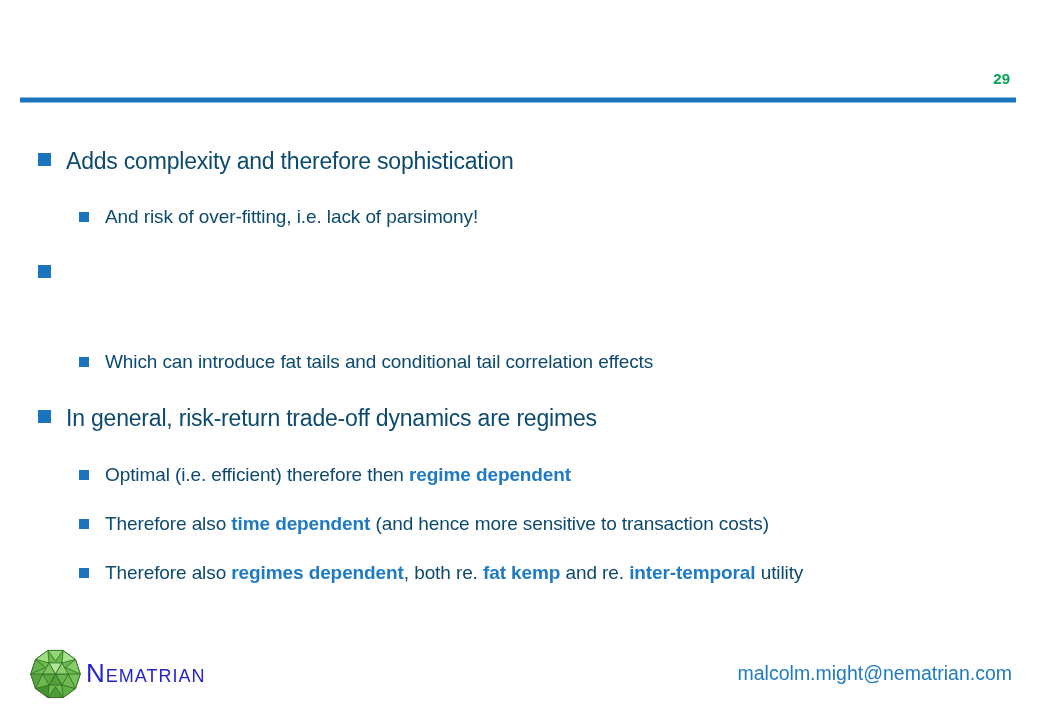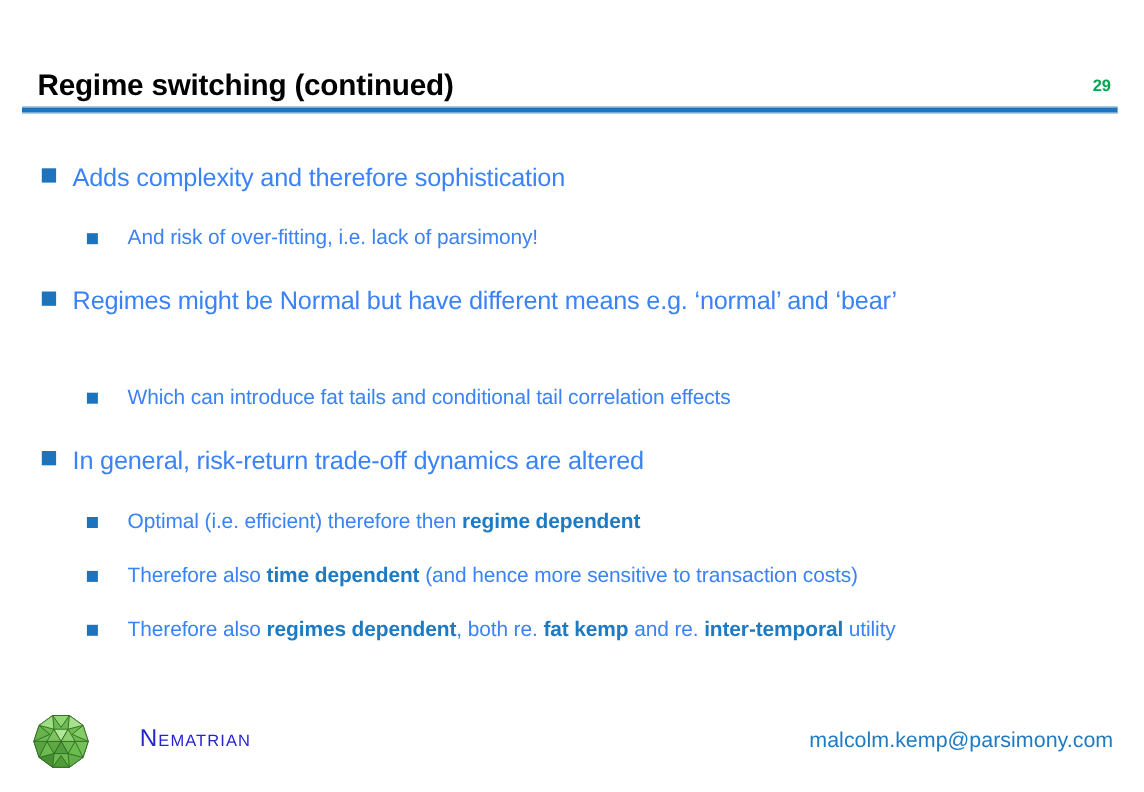--- a/index.html
+++ b/index.html
@@ -29,72 +29,70 @@
   }
   .divider{
     position:absolute;left:20px;top:97px;width:996px;height:6px;
     background:var(--accent-blue);
     border-top:1px solid var(--divider-light);
     border-bottom:1px solid var(--divider-light);
   }
   .row{position:absolute;left:0;width:1040px;color:#000000;}
   .row .txt{position:absolute;top:0;}
   .row.l1 .txt{left:66px;width:920px;font-size:23px;line-height:33px;letter-spacing:-0.2px;}
-  .row.l2 .txt{left:105px;width:915px;font-size:19px;line-height:27px;letter-spacing:-0.1px;margin-left:11px;}
+  .row.l2 .txt{left:105px;width:915px;font-size:19px;line-height:27px;letter-spacing:-0.1px;}
   .marker{position:absolute;background:var(--accent-blue);display:block;}
   .row.l1 .marker{left:38px;top:8px;width:13px;height:13px;}
   .row.l2 .marker{left:79px;top:9px;width:10px;height:10px;}
-  .seg{color:#3b82f6;}
+  .seg{color:#0c4a6e;}
   .seg.link{color:var(--link-blue);cursor:pointer;font-weight:bold;}
   .footer-logo{position:absolute;left:28px;top:645px;width:160px;height:60px;}
   .logo-ball{position:absolute;left:0;top:0;}
   .logo-text{
     position:absolute;left:58px;top:13px;
-    font-size:22px;font-variant:small-caps;letter-spacing:1px;
-    color:var(--logo-blue);white-space:nowrap;margin-left:41px;
+    font-size:26px;font-variant:small-caps;letter-spacing:1px;
+    color:var(--logo-blue);white-space:nowrap;
   }
   .email{
     position:absolute;right:28px;top:662px;
     font-size:19.5px;color:var(--link-blue);cursor:pointer;white-space:nowrap;
   }
 </style>
 </head>
 <body>
 
 <div class="slide">
 
-  <div class="title">Regime switching (continued)</div>
   <div class="page-number">29</div>
   <div class="divider"></div>
 
   <div class="row l1" style="top:145px">
     <span class="marker"></span>
     <div class="txt"><span class="seg">Adds complexity and therefore sophistication</span></div>
   </div>
 
   <div class="row l2" style="top:203px">
     <span class="marker"></span>
     <div class="txt"><span class="seg">And risk of over-fitting, i.e. lack of parsimony!</span></div>
   </div>
 
   <div class="row l1" style="top:257px">
     <span class="marker"></span>
     <div class="txt">
-      <div><span class="seg">Regimes might be Normal but have different means e.g. ‘normal’ and ‘bear’</span></div>
     </div>
   </div>
 
   <div class="row l2" style="top:348px">
     <span class="marker"></span>
     <div class="txt"><span class="seg">Which can introduce fat tails and conditional tail correlation effects</span></div>
   </div>
 
   <div class="row l1" style="top:402px">
     <span class="marker"></span>
-    <div class="txt"><span class="seg">In general, risk-return trade-off dynamics are altered</span></div>
+    <div class="txt"><span class="seg">In general, risk-return trade-off dynamics are regimes</span></div>
   </div>
 
   <div class="row l2" style="top:461px">
     <span class="marker"></span>
     <div class="txt"><span class="seg">Optimal (i.e. efficient) therefore then </span><span class="seg link">regime dependent</span></div>
   </div>
 
   <div class="row l2" style="top:510px">
     <span class="marker"></span>
     <div class="txt"><span class="seg">Therefore also </span><span class="seg link">time dependent</span><span class="seg"> (and hence more sensitive to transaction costs)</span></div>
@@ -123,15 +121,15 @@
         <polygon points="30,31 37,43.1 23,43.1" fill="#539E3C"></polygon>
         <polygon points="30,31 23,43.1 16,31" fill="#5FA945"></polygon>
         <polygon points="30,31 16,31 23,18.9" fill="#7EC360"></polygon>
         <polygon points="30,31 23,18.9 37,18.9" fill="#B2E698"></polygon>
         <polygon points="30,31 37,18.9 44,31" fill="#8CCF6D"></polygon>
       </g>
     </svg>
     <span class="logo-text">Nematrian</span>
   </div>
 
-  <div class="email">malcolm.kemp@parsimony.com</div>
+  <div class="email">malcolm.might@nematrian.com</div>
 
 </div>
 
 </body></html>

